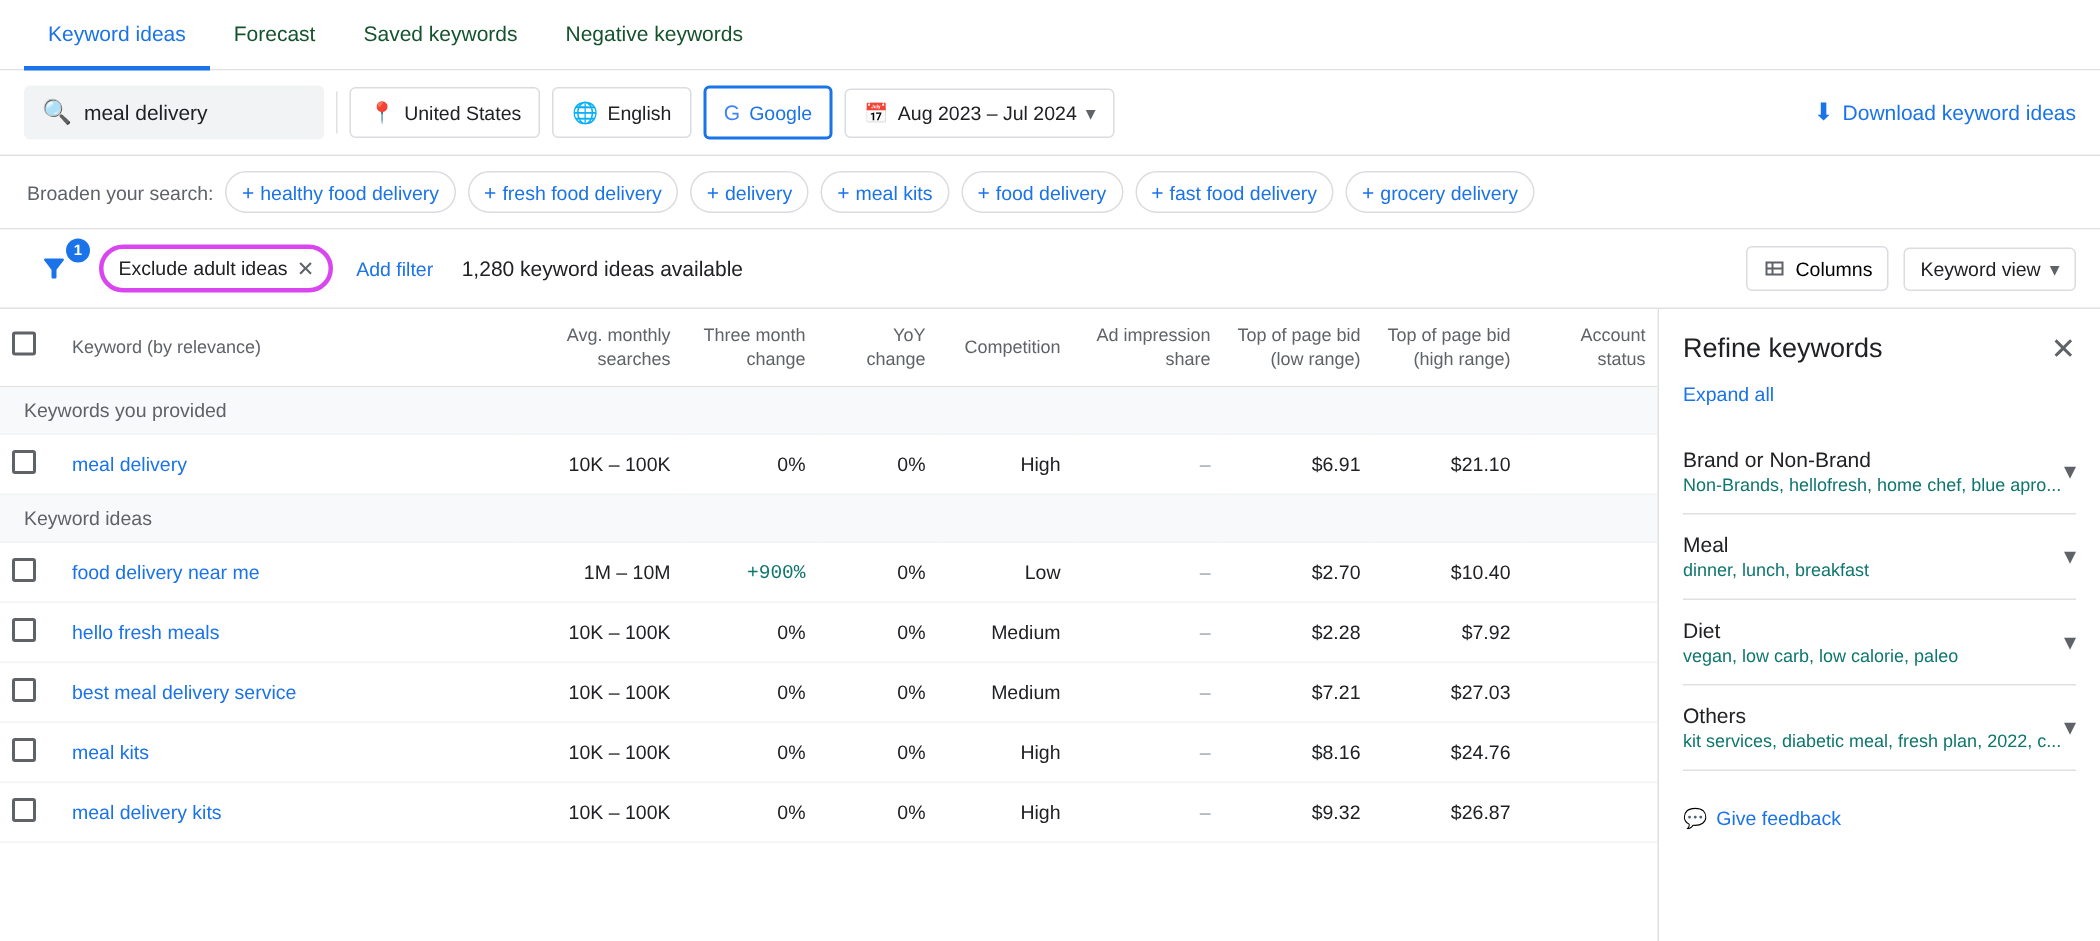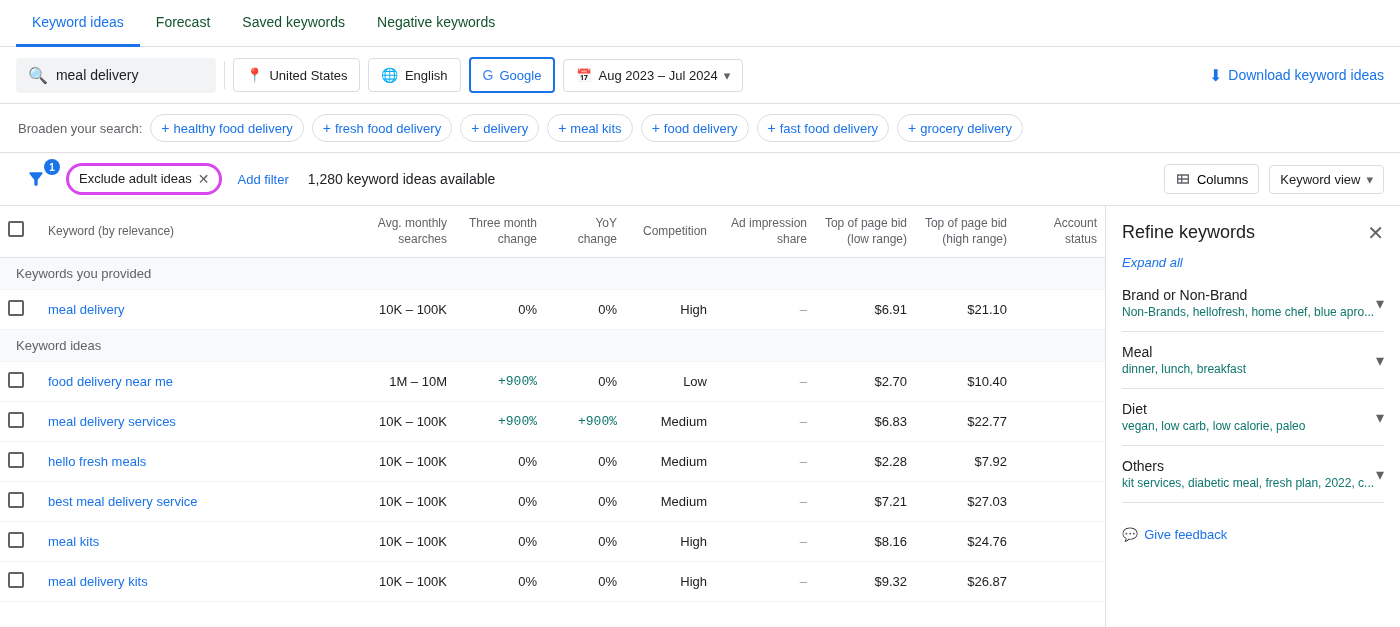--- a/index.html
+++ b/index.html
@@ -63,21 +63,21 @@
 
     
     .table-area::-webkit-scrollbar { width: 8px; }
     .table-area::-webkit-scrollbar-thumb { background: #dadce0; border-radius: 4px; }
 
     
     .right-panel { width: 295px; border-left: 1px solid #e0e0e0; overflow-y: auto; padding: 16px; flex-shrink: 0; background: #fff; }
     .panel-header { display: flex; align-items: center; justify-content: space-between; margin-bottom: 12px; }
     .panel-title { font-size: 18px; color: #202124; font-weight: 400; }
     .panel-close { cursor: pointer; color: #5f6368; font-size: 20px; line-height: 1; }
-    .expand-all { color: #1a73e8; font-size: 13px; cursor: pointer; margin-bottom: 5px; display: block; font-style: italic; }
+    .expand-all { color: #1a73e8; font-size: 13px; cursor: pointer; margin-bottom: 16px; display: block; }
     .refine-section { border-bottom: 1px solid #e0e0e0; padding: 12px 0; }
     .refine-section-header { display: flex; align-items: center; justify-content: space-between; cursor: pointer; }
     .refine-section-title { font-size: 14px; color: #202124; font-weight: 500; }
     .refine-section-sub { font-size: 12px; color: #0f766e; margin-top: 2px; }
     .chevron { color: #5f6368; font-size: 16px; }
 
     
     .feedback-btn { display: flex; align-items: center; gap: 6px; color: #1a73e8; cursor: pointer; font-size: 13px; margin-top: 16px; padding: 8px 0; }
 
     
@@ -230,34 +230,20 @@
             <td class="col-yoy">0%</td>
             <td class="col-comp">Low</td>
             <td class="col-impression dash">–</td>
             <td class="col-toplow">$2.70</td>
             <td class="col-tophigh">$10.40</td>
             <td class="col-account"></td>
           </tr>
           <tr>
             <td class="left col-checkbox"><div class="checkbox"></div></td>
             <td class="left col-keyword">
-              <a class="keyword-link">meal delivery services</a>
-            </td>
-            <td class="col-avg">10K – 100K</td>
-            <td class="col-3mo positive">+900%</td>
-            <td class="col-yoy positive">+900%</td>
-            <td class="col-comp">Medium</td>
-            <td class="col-impression dash">–</td>
-            <td class="col-toplow">$6.83</td>
-            <td class="col-tophigh">$22.77</td>
-            <td class="col-account"></td>
-          </tr>
-          <tr>
-            <td class="left col-checkbox"><div class="checkbox"></div></td>
-            <td class="left col-keyword">
               <a class="keyword-link">hello fresh meals</a>
             </td>
             <td class="col-avg">10K – 100K</td>
             <td class="col-3mo">0%</td>
             <td class="col-yoy">0%</td>
             <td class="col-comp">Medium</td>
             <td class="col-impression dash">–</td>
             <td class="col-toplow">$2.28</td>
             <td class="col-tophigh">$7.92</td>
             <td class="col-account"></td>

